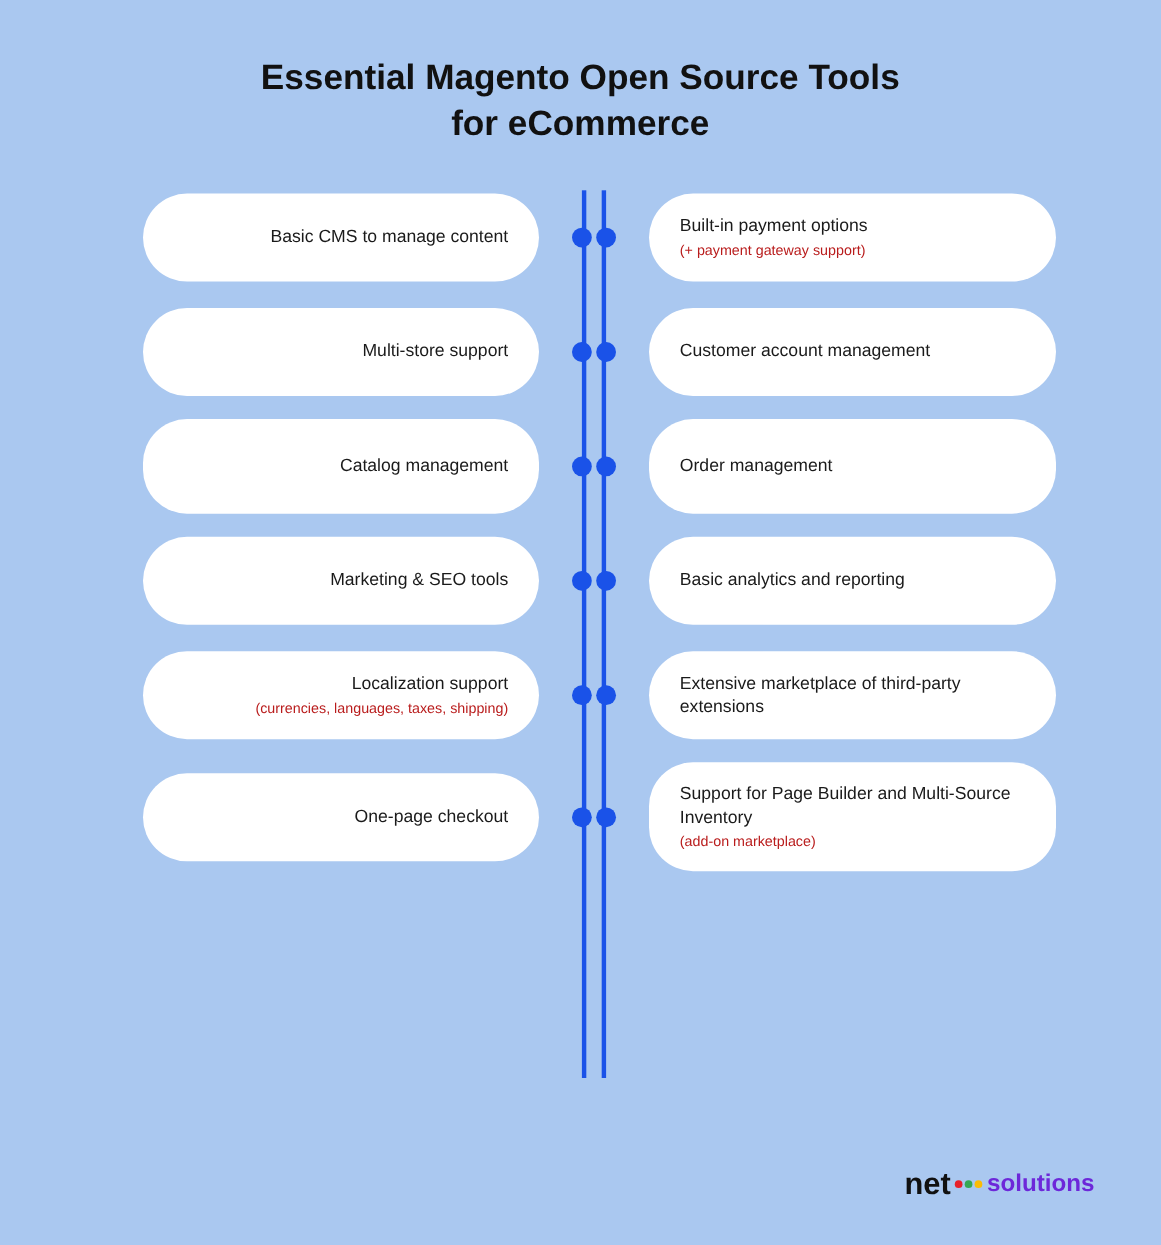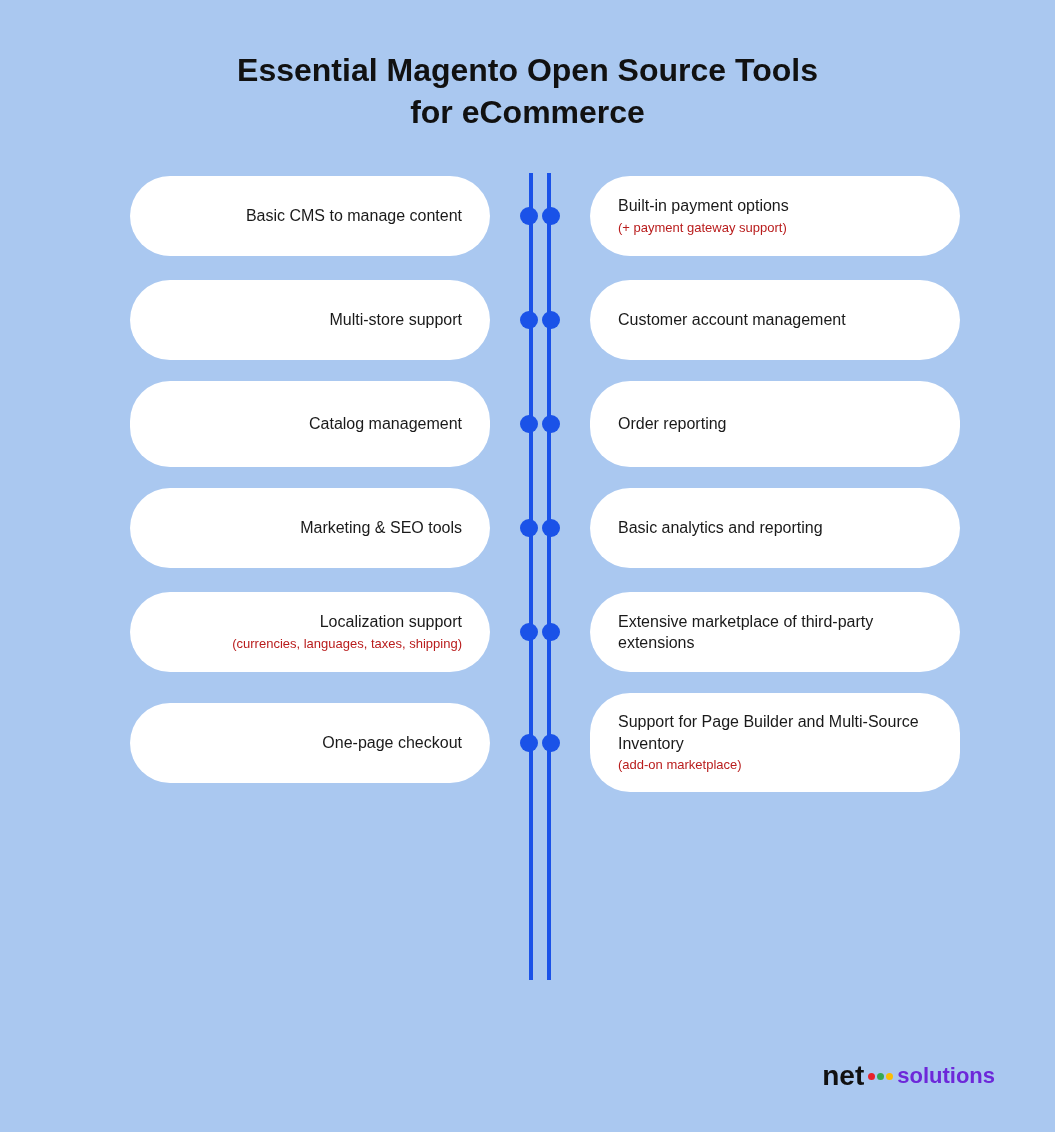--- a/index.html
+++ b/index.html
@@ -189,21 +189,21 @@
           <div class="pill left-pill">
             <div class="pill-main">Catalog management</div>
           </div>
         </div>
         <div style="width: 100px; flex-shrink: 0; display: flex; justify-content: center; align-items: center; position: relative; height: 86px;">
           <div class="row-dot-l" style="position: absolute; left: calc(50% - 20px); top: 50%; transform: translateY(-50%); width: 18px; height: 18px; border-radius: 50%; background: rgb(26, 82, 232); z-index: 3;"></div>
           <div class="row-dot-r" style="position: absolute; left: calc(50% + 2px); top: 50%; transform: translateY(-50%); width: 18px; height: 18px; border-radius: 50%; background: rgb(26, 82, 232); z-index: 3;"></div>
         </div>
         <div style="flex: 1 1 0%; display: flex; justify-content: flex-start; padding-left: 0px;">
           <div class="pill right-pill">
-            <div class="pill-main">Order reporting</div>
+            <div class="pill-main">Order management</div>
           </div>
         </div>
       </div>
       <div style="display: flex; align-items: center; width: 100%; position: relative;">
         <div style="width: 430px; flex-shrink: 0; display: flex; justify-content: flex-end; padding-right: 0px;">
           <div class="pill left-pill">
             <div class="pill-main">Marketing &amp; SEO tools</div>
           </div>
         </div>
         <div style="width: 100px; flex-shrink: 0; display: flex; justify-content: center; align-items: center; position: relative; height: 86px;">

